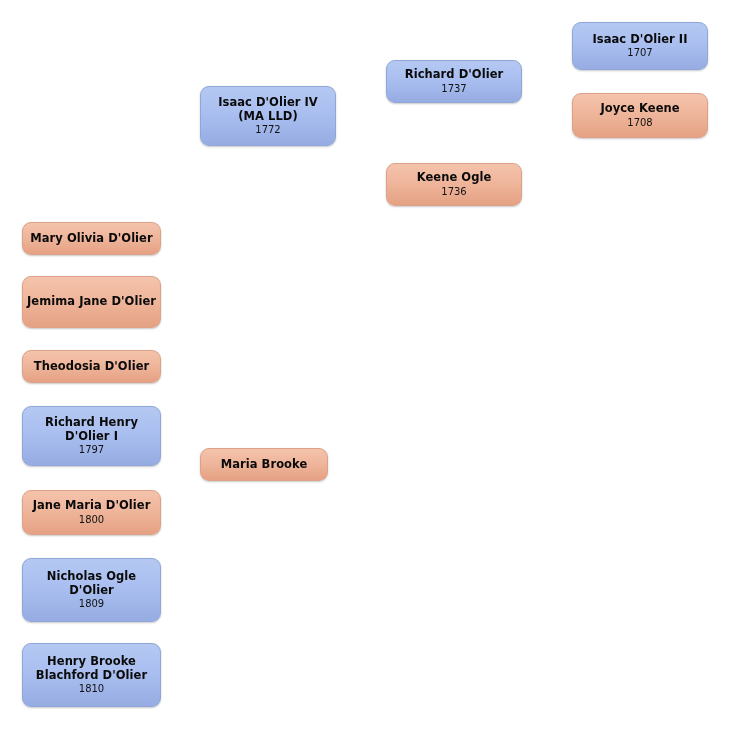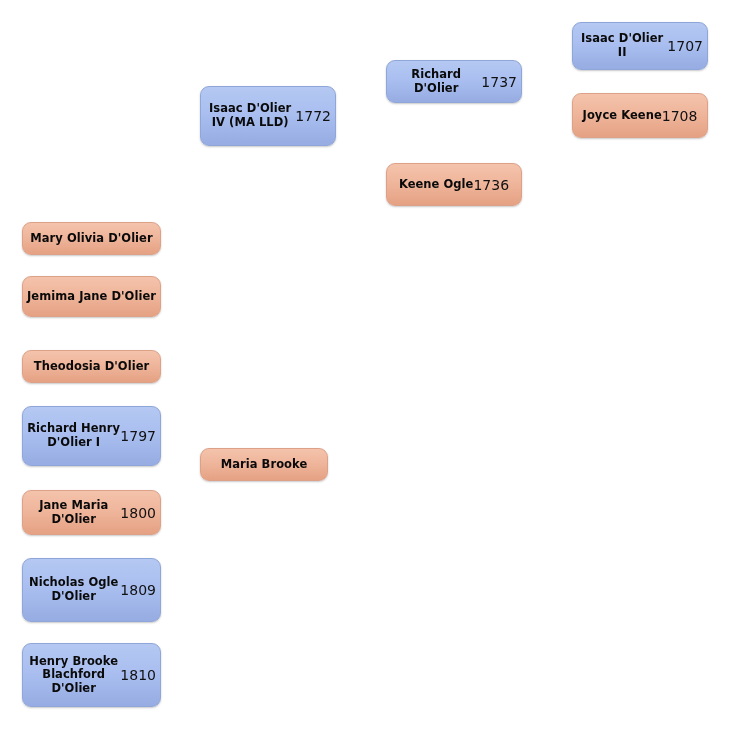--- a/index.html
+++ b/index.html
@@ -15,21 +15,21 @@
     width: 732px;
     height: 730px;
     background: #ffffff;
     overflow: hidden;
   }
   .node {
     position: absolute;
     box-sizing: border-box;
     border-radius: 9px;
     display: flex;
-    flex-direction: row;
+    flex-direction: column;
     align-items: center;
     justify-content: center;
     text-align: center;
     line-height: 1.18;
     border: 1px solid rgba(0,0,0,0.16);
     box-shadow: 0 1px 2px rgba(0,0,0,0.22);
     padding: 2px 4px;
   }
   .node.male {
     background: linear-gradient(to bottom, #b4c8f2 0%, #aabff0 45%, #96ace2 100%);
@@ -39,21 +39,21 @@
     background: linear-gradient(to bottom, #f4c3ab 0%, #efb69c 45%, #e5a183 100%);
     border-color: #dda188;
   }
   .node-name {
     font-size: 11.5px;
     font-weight: bold;
     color: #0a0a0a;
     letter-spacing: 0.05px;
   }
   .node-year {
-    font-size: 14px;
+    font-size: 10px;
     font-weight: normal;
     color: #111111;
     margin-top: 1px;
   }
   .node-year:empty {
     display: none;
   }
 </style>
 </head>
 <body>
@@ -78,21 +78,21 @@
     <div class="node male" style="left: 200px; top: 86px; width: 136px; height: 60px;">
       <div class="node-name">Isaac D'Olier IV (MA LLD)</div>
       <div class="node-year">1772</div>
     </div>
     <div class="node female" style="left: 200px; top: 448px; width: 128px; height: 33px;">
       <div class="node-name">Maria Brooke</div>
     </div>
     <div class="node female" style="left: 22px; top: 222px; width: 139px; height: 33px;">
       <div class="node-name">Mary Olivia D'Olier</div>
     </div>
-    <div class="node female" style="left: 22px; top: 276px; width: 139px; height: 41px;">
+    <div class="node female" style="left: 22px; top: 276px; width: 139px; height: 52px;">
       <div class="node-name">Jemima Jane D'Olier</div>
     </div>
     <div class="node female" style="left: 22px; top: 350px; width: 139px; height: 33px;">
       <div class="node-name">Theodosia D'Olier</div>
     </div>
     <div class="node male" style="left: 22px; top: 406px; width: 139px; height: 60px;">
       <div class="node-name">Richard Henry D'Olier I</div>
       <div class="node-year">1797</div>
     </div>
     <div class="node female" style="left: 22px; top: 490px; width: 139px; height: 45px;">

